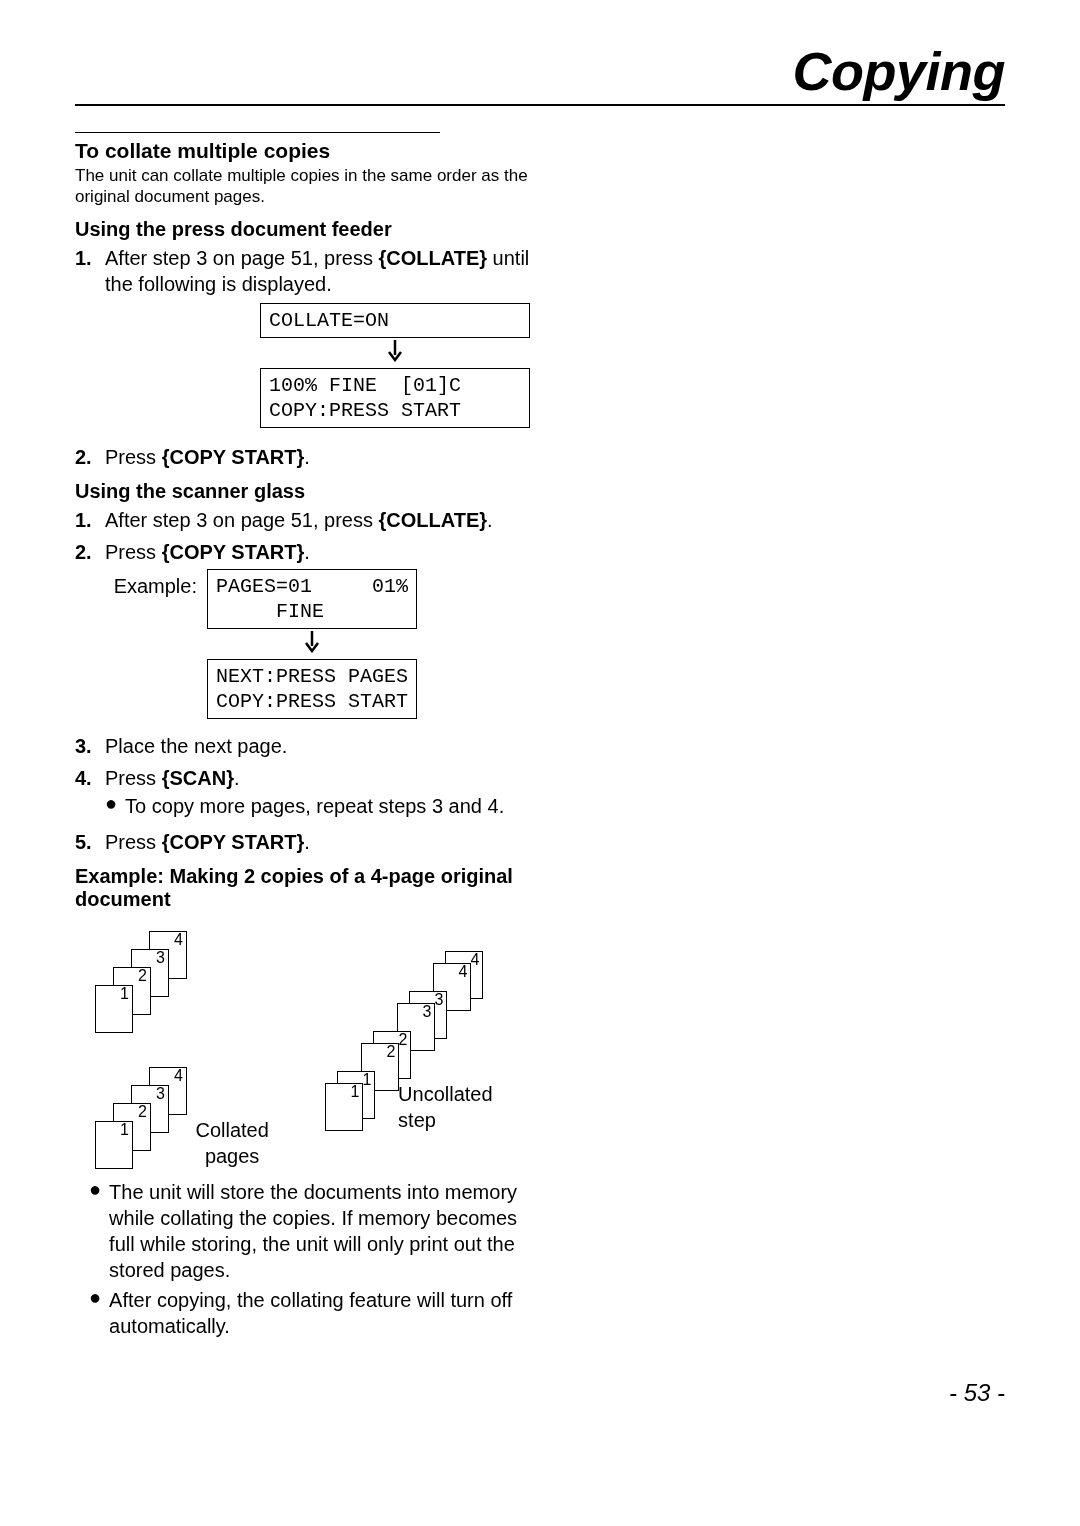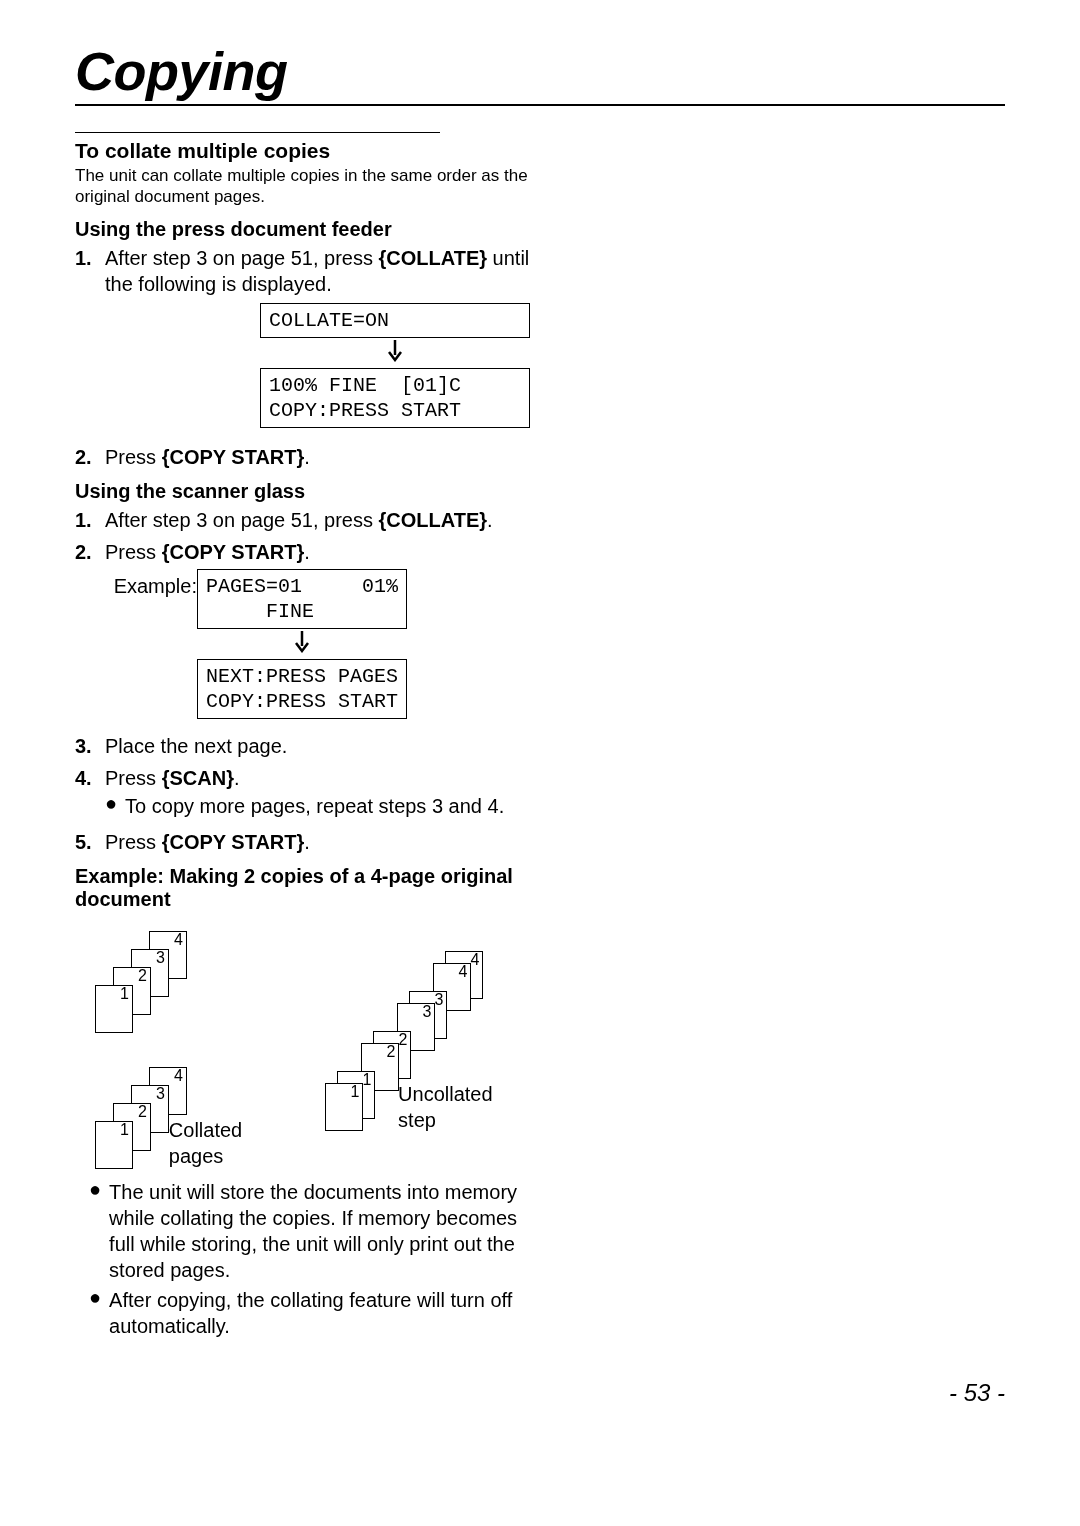--- a/index.html
+++ b/index.html
@@ -13,20 +13,21 @@
     color: #000;
   }
   .page {
     padding: 40px 75px 30px 75px;
   }
   .title {
     font-family: 'Arial', 'Helvetica', sans-serif;
     font-weight: bold;
     font-style: italic;
     font-size: 54px;
+    text-align: right;
     letter-spacing: -0.5px;
     margin-bottom: 2px;
   }
   .titlebar {
     border-bottom: 2px solid #000;
     margin-bottom: 26px;
   }
   .column {
     width: 455px;
   }
@@ -93,20 +94,21 @@
   }
   .arrow-down {
     text-align: center;
     font-size: 22px;
     line-height: 1;
     margin: 2px 0;
   }
   .example-row {
     display: flex;
     align-items: flex-start;
+    gap: 10px;
     margin: 4px 0 8px 0;
   }
   .example-label {
     font-size: 20px;
     min-width: 92px;
     text-align: right;
     padding-top: 4px;
   }
   .diagram-area {
     display: flex;
@@ -254,21 +256,21 @@
             <div class="sheet" style="left:0;  top:54px;">1</div>
           </div>
         </div>
         <div class="caption-row">
           <div class="stack-holder" style="height:110px;">
             <div class="sheet" style="left:54px; top:0;">4</div>
             <div class="sheet" style="left:36px; top:18px;">3</div>
             <div class="sheet" style="left:18px; top:36px;">2</div>
             <div class="sheet" style="left:0;  top:54px;">1</div>
           </div>
-          <div class="caption-text" style="margin-top:50px; margin-left:-40px;">Collated pages</div>
+          <div class="caption-text" style="margin-top:50px; margin-left:-40px;text-align:center;">Collated pages</div>
         </div>
       </div>
 
       <div class="stackgroup" style="margin-top:20px;">
         <div class="caption-row">
           <div style="position:relative; width:170px; height:220px;">
             <div class="sheet" style="left:120px; top:0;">4</div>
             <div class="sheet" style="left:108px; top:12px;">4</div>
             <div class="sheet" style="left:84px;  top:40px;">3</div>
             <div class="sheet" style="left:72px;  top:52px;">3</div>

